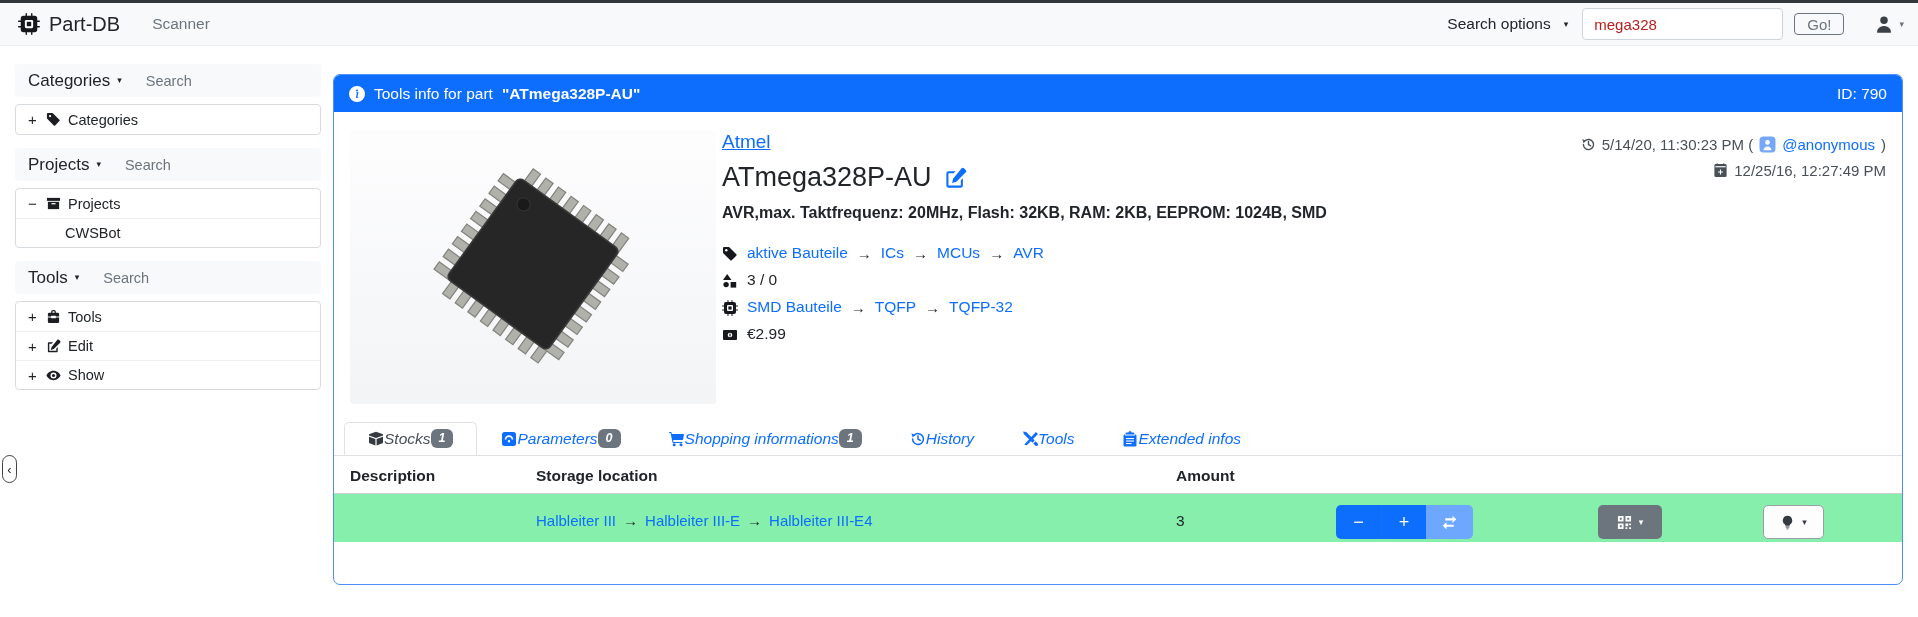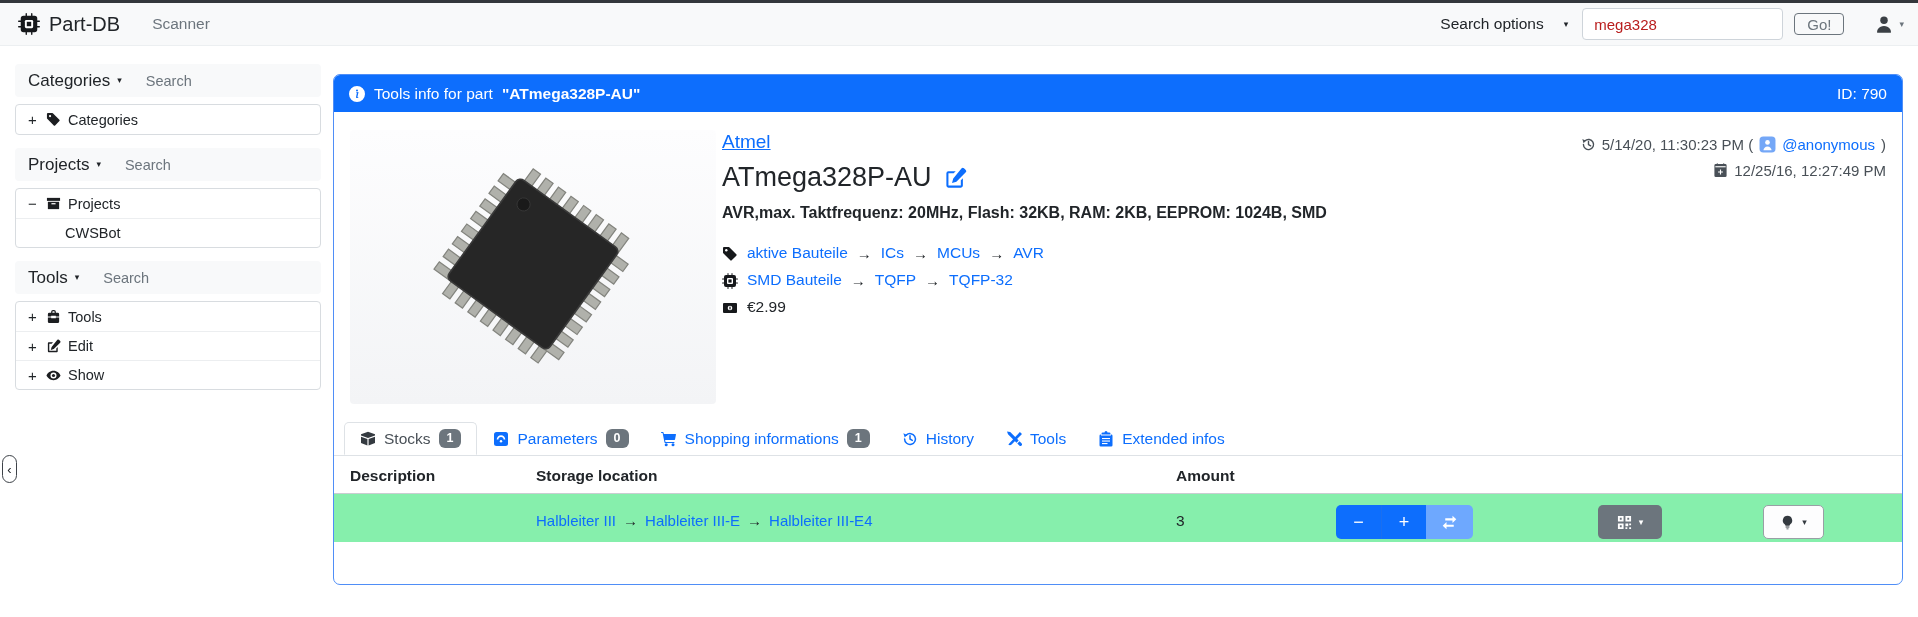--- a/index.html
+++ b/index.html
@@ -7,21 +7,21 @@
   .page { position:relative; width:1918px; height:617px; background:#fff; overflow:hidden; }
 
   
   .topstrip { position:absolute; top:0; left:0; width:100%; height:3px; background:#33373c; }
   .navbar { position:absolute; top:3px; left:0; width:100%; height:43px; background:#f8f9fa;
             display:flex; align-items:center; padding:0 14px 0 18px; border-bottom:1px solid #eceff1; }
   .brand { display:flex; align-items:center; gap:9px; font-size:20px; color:#212529; cursor:pointer; }
   .brand svg { width:22px; height:22px; }
   .nav-link { margin-left:32px; font-size:15.5px; color:#6c757d; cursor:pointer; }
   .nav-spacer { flex:1; }
-  .search-options { display:flex; align-items:center; gap:20px; font-size:15.5px; color:#212529; cursor:pointer; margin-right:14px;text-align:center; }
+  .search-options { display:flex; align-items:center; gap:13px; font-size:15.5px; color:#212529; cursor:pointer; margin-right:14px;text-align:center; }
   .caret { font-size:9px; line-height:1; color:inherit; }
   .nav-search { width:201px; height:32px; border:1px solid #ced4da; border-radius:4px; background:#fff;
                 padding:0 11px; font-size:15px; color:#b91c1c; font-family:inherit; }
   .go-btn { margin-left:11px; height:22px; padding:0 12px; background:transparent; border:1px solid #6c757d;
             border-radius:4px; color:#6c757d; font-size:15px; font-family:inherit; cursor:pointer; }
   .user-menu { margin-left:30px; display:flex; align-items:center; gap:5px; color:#3b4045; cursor:pointer; }
   .user-menu svg { width:20px; height:20px; }
   .user-menu .caret { color:#6c757d; }
 
   
@@ -67,22 +67,22 @@
   .crumb-arrow { color:#212529; font-weight:700; font-size:15px; }
 
   .meta-col { position:absolute; right:16px; top:56px; font-size:15px; color:#495057; }
   .meta-row { display:flex; align-items:center; justify-content:flex-end; gap:6px; height:26px; }
   .meta-row .row-ico { width:15px; height:15px; color:#495057; }
   .avatar-ico { width:17px; height:17px; }
   .meta-link { color:#0d6efd; cursor:pointer; }
 
   .tabs { position:absolute; left:0; right:0; top:348px; height:33px; padding:0 10px; display:flex;
           align-items:flex-end; border-bottom:1px solid #dee2e6; }
-  .tab { display:flex; align-items:center; gap:8px; height:33px; padding:0 15px; font-size:15.5px;
-         color:#0d6efd; cursor:pointer; border:1px solid transparent; }
+  .tab { display:flex; align-items:center; gap:0; height:33px; padding:0 23px; font-size:15.5px;
+         color:#0d6efd; cursor:pointer; border:1px solid transparent;font-style:italic; }
   .tab svg { width:16px; height:16px; }
   .tab.active { color:#495057; background:#fff; border-color:#dee2e6 #dee2e6 #fff;
                 border-radius:5px 5px 0 0; }
   .tab.active svg { color:#343a40; }
   .badge { background:#6c757d; color:#fff; font-size:12.5px; font-weight:700; padding:3px 8px;
            border-radius:6px; line-height:1; }
 
   .th { position:absolute; top:392px; font-size:15.5px; font-weight:700; color:#212529; }
   .th-desc { left:16px; } .th-loc { left:202px; } .th-amt { left:842px; }
   .table-divider { position:absolute; left:0; right:0; top:418px; border-bottom:1px solid #c9cdd1; }
@@ -289,20 +289,28 @@
           </svg>
         <a class="crumb">aktive Bauteile</a>
         <span class="crumb-arrow">→</span>
         <a class="crumb">ICs</a>
         <span class="crumb-arrow">→</span>
         <a class="crumb">MCUs</a>
         <span class="crumb-arrow">→</span>
         <a class="crumb">AVR</a>
       </div>
 
+      <div class="info-row">
+        <svg class="row-ico" viewBox="0 0 16 16" fill="currentColor">
+            <path d="M5.2 1 9.4 7H1z"></path>
+            <circle cx="4.1" cy="11.6" r="2.7"></circle>
+            <rect x="8.6" y="9" width="5.6" height="5.6"></rect>
+          </svg>
+        <span>3 / 0</span>
+      </div>
 
       <div class="info-row">
         <svg class="row-ico" viewBox="0 0 16 16" fill="currentColor">
             <path d="M6.5.5a.5.5 0 0 0-1 0V2H4a2 2 0 0 0-2 2v1.5H.5a.5.5 0 0 0 0 1H2v3H.5a.5.5 0 0 0 0 1H2V12a2 2 0 0 0 2 2h1.5v1.5a.5.5 0 0 0 1 0V14h3v1.5a.5.5 0 0 0 1 0V14H12a2 2 0 0 0 2-2v-1.5h1.5a.5.5 0 0 0 0-1H14v-3h1.5a.5.5 0 0 0 0-1H14V4a2 2 0 0 0-2-2h-1.5V.5a.5.5 0 0 0-1 0V2h-3V.5z"></path>
             <rect x="5" y="5" width="6" height="6" rx="1" fill="#fff"></rect>
             <rect x="6.4" y="6.4" width="3.2" height="3.2"></rect>
           </svg>
         <a class="crumb">SMD Bauteile</a>
         <span class="crumb-arrow">→</span>
         <a class="crumb">TQFP</a>

